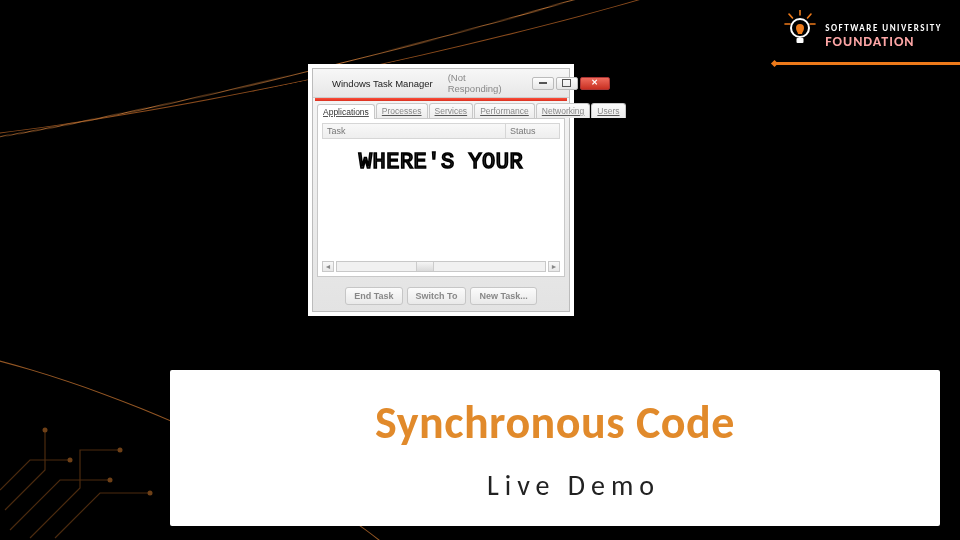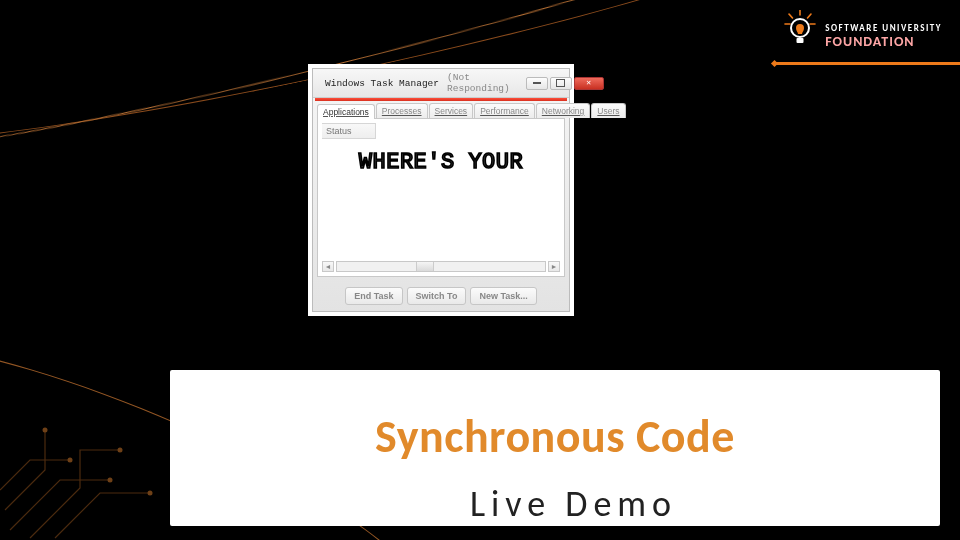--- a/index.html
+++ b/index.html
@@ -75,53 +75,52 @@
     width:5px; height:5px; background:#ed7a1a; transform:rotate(45deg);
   }
 
   
   .lower {
     position: absolute;
     left: 170px; right: 20px;
     top: 370px; bottom: 14px;
     background: #fff;
     border-radius: 2px;
-    display: flex; flex-direction: column; align-items: center; justify-content: flex-end;
+    display: flex; flex-direction: column; align-items: center; justify-content: center;
     gap: 18px;
   }
   .title {
     font-size: 46px;
     font-weight: 800;
     color: #e18a2b;
     letter-spacing: 0.5px;
   }
   .subtitle {
-    font-size: 36px;
+    font-size: 28px;
     color: #222;
     letter-spacing: 6px;
     margin-left: 37px;
   }
 
   
   .tm {
     position: absolute;
     left: 312px; top: 68px;
     width: 258px;
     background: linear-gradient(#f6f6f6,#e3e3e3);
     border: 1px solid #bcbcbc;
     box-shadow: 0 0 0 4px #fff, 0 6px 18px rgba(0,0,0,.55);
     font-family: "Segoe UI", Tahoma, sans-serif;
     font-size: 10px;
     color: #555;
   }
   .tm .titlebar {
     display:flex; align-items:center; background:linear-gradient(#f7f7f7,#e7e7e7);
-    padding: 3px 4px; gap:8px;
+    padding: 3px 4px; gap:15px;
     border-bottom:1px solid #ccc;
-    font-family:Liberation Mono, monospace;
   }
   .tm .titlebar .ico { width:10px; height:10px; background:linear-gradient(#6db24a,#3a8a2a); border-radius:1px; }
   .tm .titlebar .ttl { flex:0 0 auto; color:#222; font-size:9.5px; }
   .tm .titlebar .nr { color:#888; font-size:9.5px; }
   .tm .titlebar .sp { flex:1; }
   .tm .winbtns { display:flex; gap:2px; }
   .tm .winbtn {
     width:22px; height:13px; border:1px solid #bbb; border-radius:2px;
     background:linear-gradient(#fdfdfd,#e6e6e6);
     display:flex; align-items:center; justify-content:center;
@@ -228,20 +227,21 @@
   <div class="tabs">
     <span class="tab active">Applications</span>
     <span class="tab">Processes</span>
     <span class="tab">Services</span>
     <span class="tab">Performance</span>
     <span class="tab">Networking</span>
     <span class="tab">Users</span>
   </div>
   <div class="panel">
     <div class="cols">
+      <div class="c1">Task</div>
       <div class="c2">Status</div>
     </div>
     <div class="meme">
       <div class="meme-txt">
         <div>WHERE'S YOUR</div>
       </div>
     </div>
     <div class="hscroll">
       <span class="cap">◄</span>
       <span class="track">

